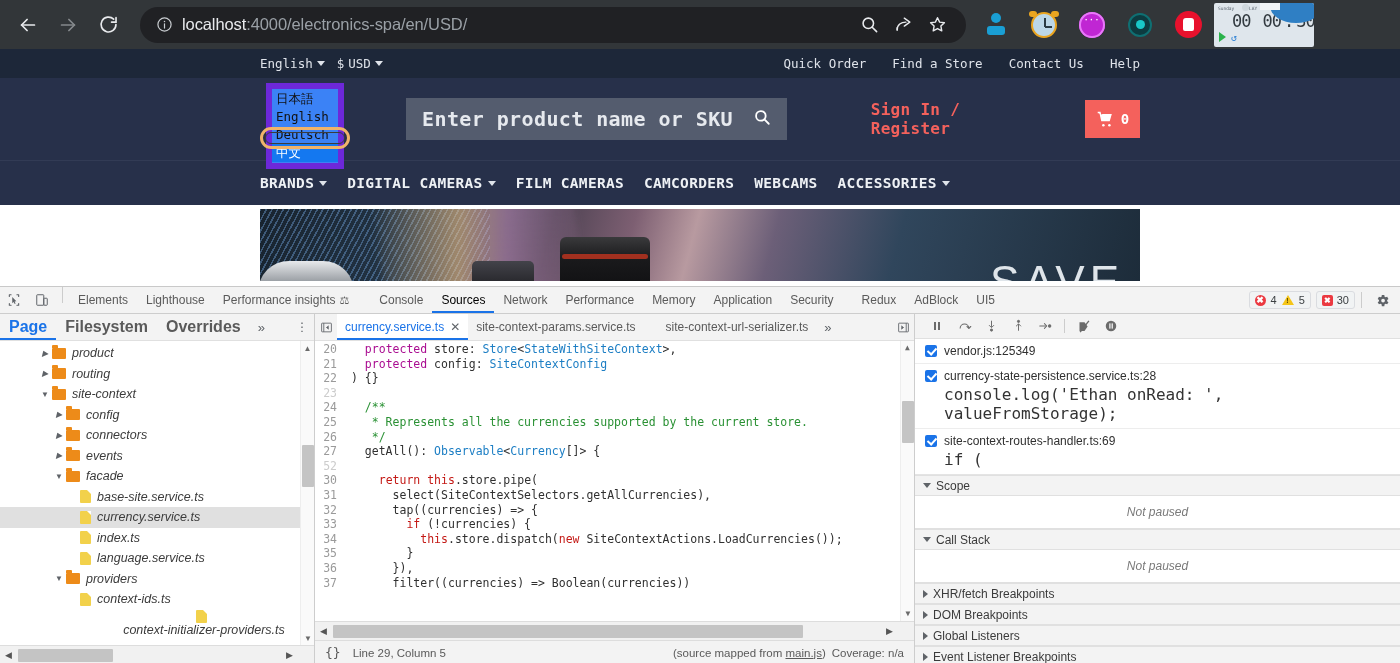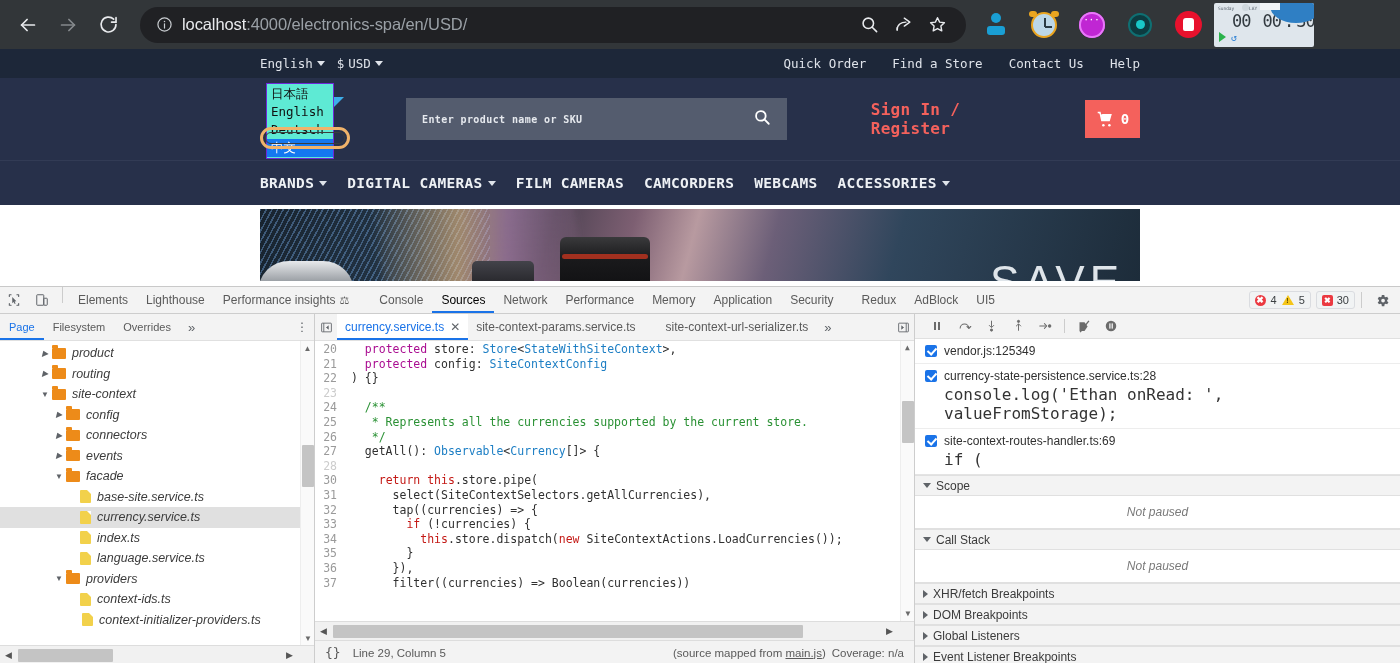--- a/index.html
+++ b/index.html
@@ -77,21 +77,21 @@
   .caret-d { width:0;height:0;border-left:4px solid transparent;border-right:4px solid transparent;border-top:5px solid #dfe3ea; display:inline-block;}
   .topbar-links { margin-left: auto; display:flex; gap: 26px; }
   .topbar-links a { color:#dfe3ea; text-decoration:none; }
 
   .midbar { height: 82px; background: #27304a; display:flex; align-items:center; }
   .searchwrap {
     width: 386px; height: 42px; background: #545c6e; margin-left: 146px;
     display: flex; align-items: center; padding: 0 16px;
   }
   .searchwrap .ph {
-    flex:1; font-family: "DejaVu Sans Mono", monospace; font-size: 10px;
+    flex:1; font-family: "DejaVu Sans Mono", monospace; font-size: 20px;
     color: #e6e9ee; font-weight: bold; letter-spacing: .4px;
   }
   .signin {
     margin-left: 84px; font-family: "DejaVu Sans Mono", monospace;
     font-size: 16px; color: #f4615c; font-weight: bold; letter-spacing:.3px;
   }
   .cartbtn {
     margin-left: 38px; width: 56px; height: 38px; background: #f4615c;
     display:flex; align-items:center; justify-content:center; gap:6px; color:#fff;
     font-family:"DejaVu Sans Mono", monospace; font-size:14px; font-weight:bold;
@@ -116,22 +116,22 @@
     background:linear-gradient(180deg,#3a3a3c 0%,#1a1a1c 35%,#0d0d0f 100%);}
   .lens-ring{position:absolute;left:302px;bottom:22px;width:86px;height:5px;border-radius:3px;background:#a2301f;}
   .lens-small{position:absolute;left:212px;bottom:-16px;width:62px;height:36px;border-radius:5px;
     background:linear-gradient(180deg,#43434a 0%,#17171a 100%);}
   .mouse{position:absolute;left:-2px;bottom:-24px;width:96px;height:44px;border-radius:48px 48px 20px 20px;
     background:linear-gradient(180deg,#e7e9ec 0%,#8c9197 55%,#3a3f45 100%);}
   .hero-save{position:absolute;right:16px;bottom:-26px;font-family:"Liberation Sans",sans-serif;font-size:44px;color:#dfe5ea;letter-spacing:5px;font-weight:300;}
 
   
   .lang-popup {
-    position: absolute; left: 266px; top: 83px; width: 68px;
-    background: #5eead4; border: 1px solid #6d28d9; z-index: 40;
+    position: absolute; left: 266px; top: 83px; width: 78px;
+    background: #3b82f6; border: 6px solid #6d28d9; z-index: 40;
     font-family: "DejaVu Sans Mono", monospace; font-size: 12.5px; color: #111;
     padding: 1px 0;
   }
   .lang-popup .opt { padding: 1px 4px; line-height: 16px; white-space: nowrap; cursor: default;}
   .lang-popup .opt.sel { background: #1478f0; color: #fff; }
   .focus-ring {
     position: absolute; left: 260px; top: 127px; width: 90px; height: 22px;
     border: 3px solid #f0b36a; border-radius: 11px; z-index: 41; pointer-events:none;
   }
   .focus-ring::after{content:"";position:absolute;left:2px;top:2px;right:2px;bottom:2px;border:1px solid #3c3c3c;border-radius:8px;}
@@ -167,21 +167,21 @@
   .tri-warn{width:0;height:0;border-left:6px solid transparent;border-right:6px solid transparent;border-bottom:10px solid #f5c518;position:relative;}
   .tri-warn::after{content:"!";position:absolute;left:-1.5px;top:2px;font-size:7px;color:#5a4500;font-weight:bold;}
   .badge-block{display:flex;align-items:center;gap:4px;background:#f1f3f4;border:1px solid #dadce0;border-radius:3px;padding:1px 5px;height:18px;font-size:11px;color:#3c4043;margin-left:5px;}
   .sq-x{width:11px;height:11px;border-radius:2px;background:#eb3941;color:#fff;font-size:8px;display:flex;align-items:center;justify-content:center;font-weight:bold;}
 
   .dt-body { display: flex; height: 350px; }
 
   
   .navigator { width: 315px; border-right: 1px solid #cdcdcd; display:flex; flex-direction:column; background:#fff;}
   .nav-tabs { height: 27px; display:flex; align-items:center; border-bottom:1px solid #e0e0e0; background:#f3f3f3;}
-  .nav-tab { padding: 0 9px; height:26px;line-height:26px;font-size:11px;color:#5a5a5a;cursor:pointer;}
+  .nav-tab { padding: 0 9px; height:26px;line-height:26px;font-size:16px;color:#5a5a5a;cursor:pointer;font-weight:bold;}
   .nav-tab.active { color:#1a73e8; box-shadow: inset 0 -2px 0 #1a73e8;}
   .nav-more { padding:0 8px; color:#5f6368; font-size:13px;}
   .nav-kebab { margin-left:auto; width:24px;height:24px;display:flex;align-items:center;justify-content:center;color:#5f6368;}
   .tree { flex:1; overflow:hidden; position:relative; background:#fff; padding-top:2px;}
   .trow { height: 20.5px; display:flex; align-items:center; font-size:12.5px; color:#3b3b3b; font-style: italic; white-space:nowrap;}
   .trow.sel { background:#e0e0e0; }
   .tw { width:14px; display:flex;align-items:center;justify-content:center; color:#5f6368; font-size:8px;}
   .folder { width:14px;height:11px;background:#ed8b19;border-radius:1px;position:relative;margin-right:6px; flex:none;}
   .folder::before{content:"";position:absolute;left:0;top:-3px;width:6px;height:3px;background:#ed8b19;border-radius:1px 1px 0 0;}
   .ts-file { width:11px;height:13px;background:#f2d14b;position:relative;margin-right:6px;flex:none;border-radius:1px;}
@@ -557,21 +557,21 @@
               <div class="trow" style="padding-left: 52px;">
                 <span class="tw">▼</span>
                 <span class="folder"></span>
                 <span>providers</span>
               </div>
               <div class="trow" style="padding-left: 66px;">
                 <span class="tw"></span>
                 <span class="ts-file"></span>
                 <span>context-ids.ts</span>
               </div>
-              <div class="trow" style="padding-left: 68px;">
+              <div class="trow" style="padding-left: 94px; flex-direction: column;">
                 <span class="tw"></span>
                 <span class="ts-file"></span>
                 <span>context-initializer-providers.ts</span>
               </div>
             </div>
           <div class="tree-scroll">
             <div class="ts-arrow">▲</div>
             <div class="ts-thumb"></div>
             <div class="ts-arrow" style="position:absolute;bottom:0;width:14px">▼</div>
           </div>
@@ -615,21 +615,21 @@
         <div class="code">
           <div id="code-lines" style="padding-top:1px">
               <div class="cl"><span class="gut">20</span><span class="ctxt">  <span class="k-def">protected</span> store: <span class="k-type">Store</span>&lt;<span class="k-type">StateWithSiteContext</span>&gt;,</span></div>
               <div class="cl"><span class="gut">21</span><span class="ctxt">  <span class="k-def">protected</span> config: <span class="k-type">SiteContextConfig</span></span></div>
               <div class="cl"><span class="gut">22</span><span class="ctxt">) {}</span></div>
               <div class="cl"><span class="gut dim">23</span><span class="ctxt"></span></div>
               <div class="cl"><span class="gut">24</span><span class="ctxt"><span class="k-com">  /**</span></span></div>
               <div class="cl"><span class="gut">25</span><span class="ctxt"><span class="k-com">   * Represents all the currencies supported by the current store.</span></span></div>
               <div class="cl"><span class="gut">26</span><span class="ctxt"><span class="k-com">   */</span></span></div>
               <div class="cl"><span class="gut">27</span><span class="ctxt">  getAll(): <span class="k-type">Observable</span>&lt;<span class="k-type">Currency</span>[]&gt; {</span></div>
-              <div class="cl"><span class="gut dim">28</span><span class="ctxt"></span></div>
+              <div class="cl"><span class="gut dim">52</span><span class="ctxt"></span></div>
               <div class="cl"><span class="gut">30</span><span class="ctxt">    <span class="k-kw">return</span> <span class="k-kw">this</span>.store.pipe(</span></div>
               <div class="cl"><span class="gut">31</span><span class="ctxt">      select(SiteContextSelectors.getAllCurrencies),</span></div>
               <div class="cl"><span class="gut">32</span><span class="ctxt">      tap((currencies) =&gt; {</span></div>
               <div class="cl"><span class="gut">33</span><span class="ctxt">        <span class="k-kw">if</span> (!currencies) {</span></div>
               <div class="cl"><span class="gut">34</span><span class="ctxt">          <span class="k-kw">this</span>.store.dispatch(<span class="k-kw">new</span> SiteContextActions.LoadCurrencies());</span></div>
               <div class="cl"><span class="gut">35</span><span class="ctxt">        }</span></div>
               <div class="cl"><span class="gut">36</span><span class="ctxt">      }),</span></div>
               <div class="cl"><span class="gut">37</span><span class="ctxt">      filter((currencies) =&gt; Boolean(currencies))</span></div>
             </div>
           <div class="ed-vscroll">

